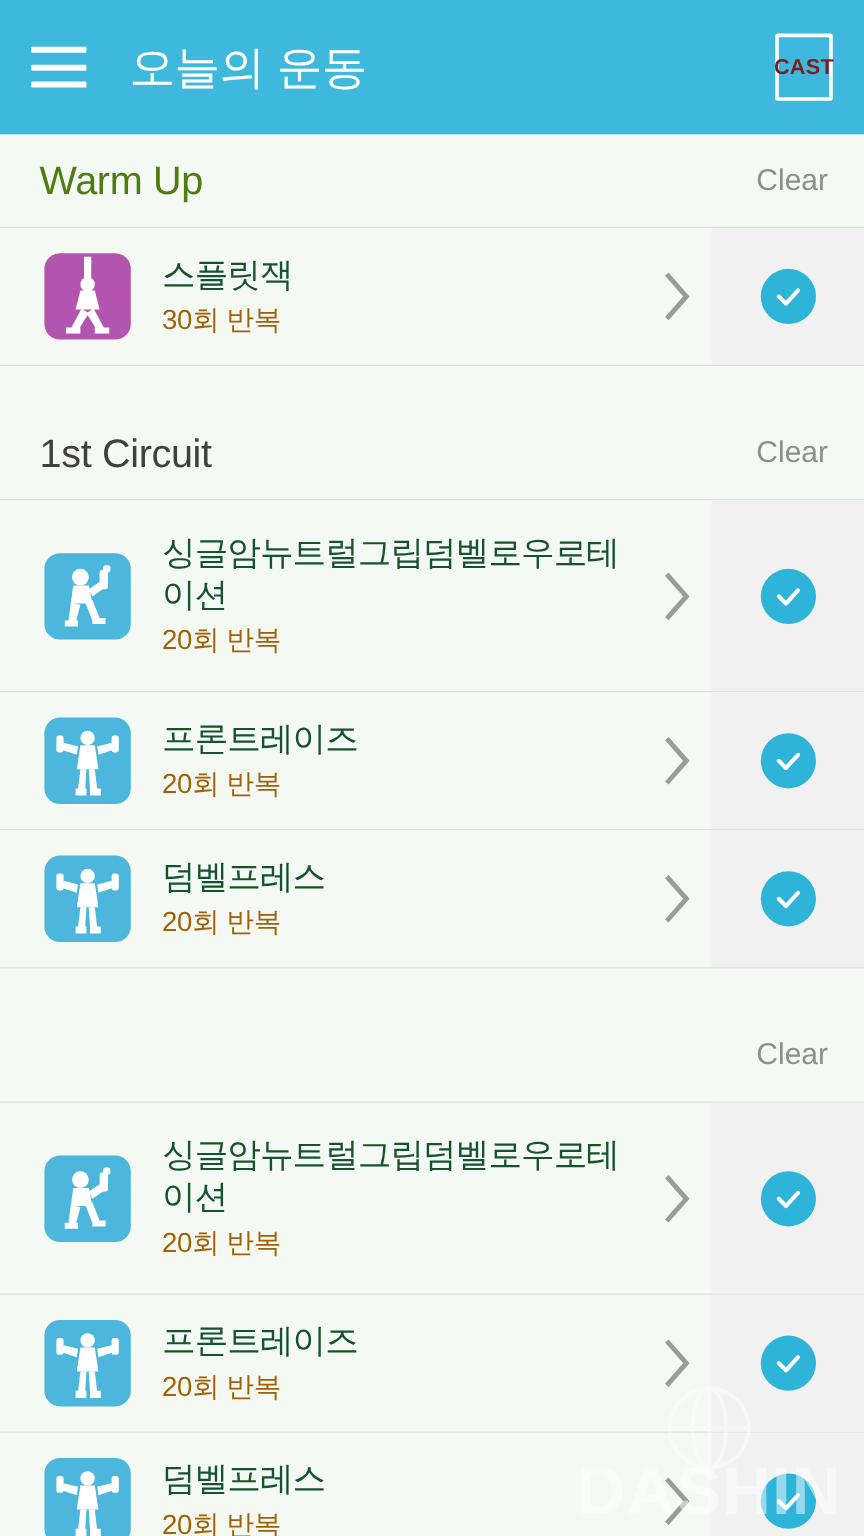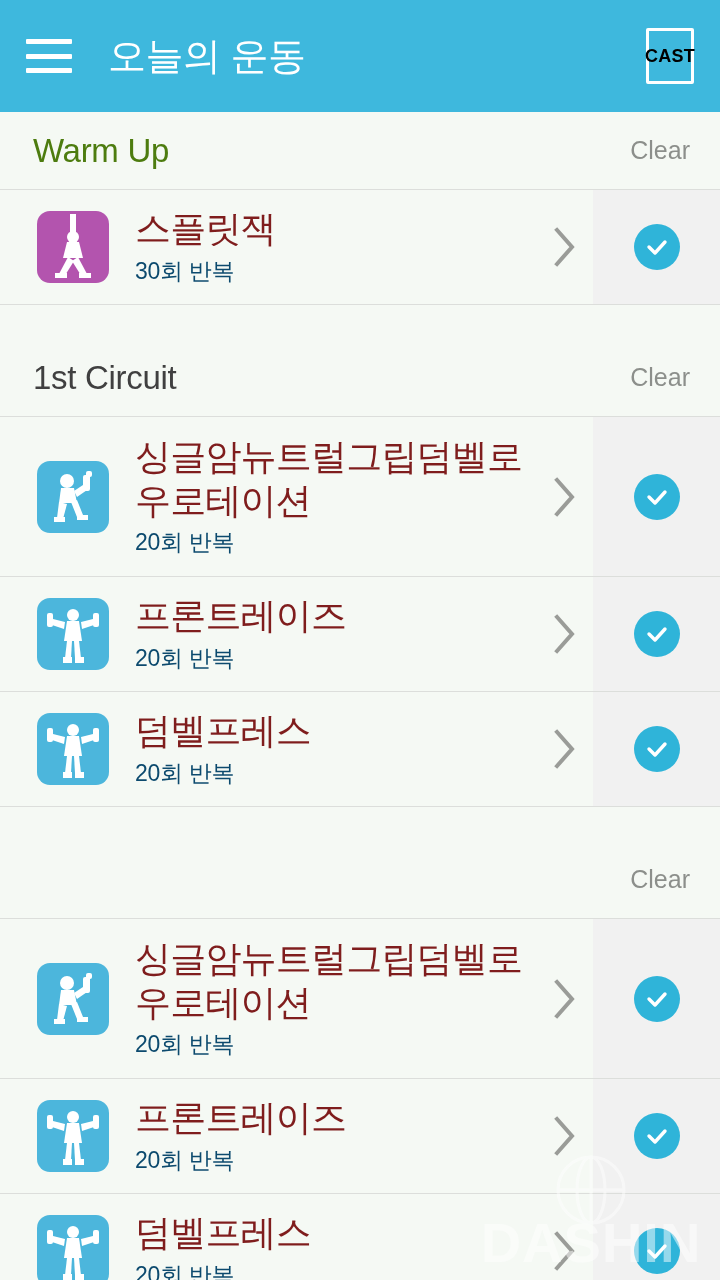--- a/index.html
+++ b/index.html
@@ -42,21 +42,21 @@
   }
   .cast-btn {
     margin-left: auto;
     width: 48px; height: 56px;
     border: 3px solid #ffffff;
     border-radius: 2px;
     display: flex; align-items: center; justify-content: center;
     cursor: pointer;
   }
   .cast-btn span {
-    color: #000000;
+    color: #7f1d1d;
     font-size: 18px;
     font-weight: 700;
     letter-spacing: 0.3px;
   }
 
   
   .content { position: relative; width: 720px; height: 1168px; overflow: hidden; }
 
   
   .section-header {
@@ -101,29 +101,29 @@
   .row-icon.blue   { background: #4CB6DC; }
   .row-icon svg { display: block; width: 100%; height: 100%; }
 
   .row-text {
     flex: 1 1 auto;
     margin-left: 26px;
     padding-right: 12px;
     min-width: 0;
   }
   .row-title {
-    color: #7f1d1d;
-    font-size: 36px;
+    color: #14532d;
+    font-size: 28px;
     line-height: 1.22;
     font-weight: 400;
     letter-spacing: -0.8px;
     word-break: break-all;
   }
   .row-sub {
-    color: #0c4a6e;
+    color: #a16207;
     font-size: 23px;
     margin-top: 5px;
     letter-spacing: -0.3px;
   }
 
   .row-chevron {
     flex: 0 0 auto;
     width: 56px;
     display: flex; align-items: center; justify-content: center;
     cursor: pointer;

